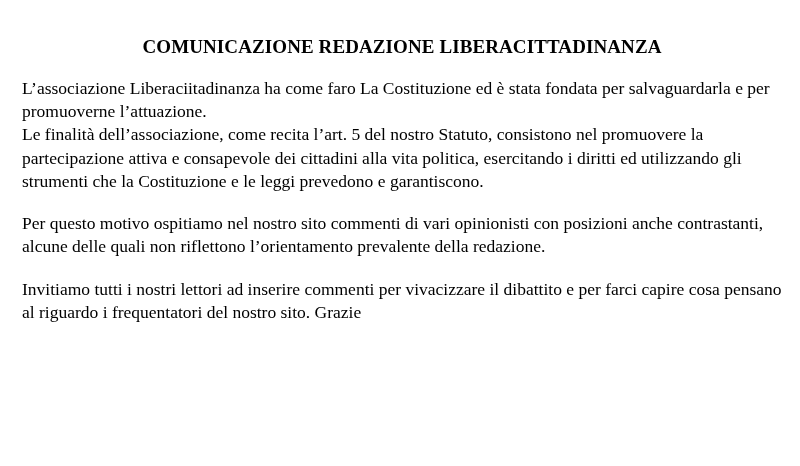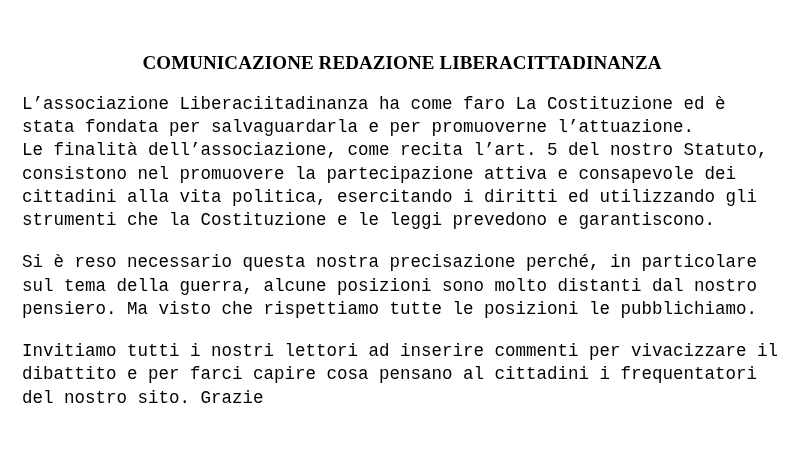--- a/index.html
+++ b/index.html
@@ -11,40 +11,39 @@
     height: 466px;
     background: #ffffff;
     font-family: "Liberation Serif", serif;
     color: #000000;
     overflow: hidden;
   }
   .page {
     box-sizing: border-box;
     width: 800px;
     height: 466px;
-    padding: 40px 18px 10px 22px;
+    padding: 24px 18px 10px 22px;
     background: #ffffff;
   }
   .doc-title {
     text-align: center;
     font-weight: bold;
     font-size: 19px;
     letter-spacing: 0.1px;
     margin: 12px 0 18px 0;
     line-height: 1.2;
   }
   .body-block {
     font-size: 17.5px;
     line-height: 1.33;
     text-align: left;
   }
   .para {
     margin: 0;
     padding: 0;
-    font-family: Liberation Mono, monospace;
   }
   .spacer {
     height: 19px;
   }
 </style>
 </head>
 <body>
 
 <div class="page">
 
@@ -52,21 +51,21 @@
 
   <div class="body-block">
 
     <p class="para">L’associazione Liberaciitadinanza ha come faro La Costituzione ed è stata fondata per salvaguardarla e per promuoverne l’attuazione.</p>
 
     <p class="para">Le finalità dell’associazione, come recita l’art. 5 del nostro Statuto, consistono nel promuovere la partecipazione attiva e consapevole dei cittadini alla vita politica, esercitando i diritti ed utilizzando gli strumenti che la Costituzione e le leggi prevedono e garantiscono.</p>
 
 
     <div class="spacer"></div>
 
+    <p class="para">Per questo motivo ospitiamo nel nostro sito commenti di vari opinionisti con posizioni anche contrastanti, alcune delle quali  non riflettono l’orientamento prevalente della redazione.</p>
 
-    <p class="para">Si è reso necessario questa nostra precisazione perché, in particolare sul tema della guerra, alcune posizioni sono  molto distanti dal nostro pensiero. Ma visto che rispettiamo tutte le posizioni le pubblichiamo.</p>
 
     <div class="spacer"></div>
 
-    <p class="para">Invitiamo tutti i nostri lettori ad inserire commenti per vivacizzare il dibattito e per farci capire cosa pensano al cittadini i frequentatori del nostro sito. Grazie</p>
+    <p class="para">Invitiamo tutti i nostri lettori ad inserire commenti per vivacizzare il dibattito e per farci capire cosa pensano al riguardo i frequentatori del nostro sito. Grazie</p>
 
   </div>
 </div>
 
 </body></html>

